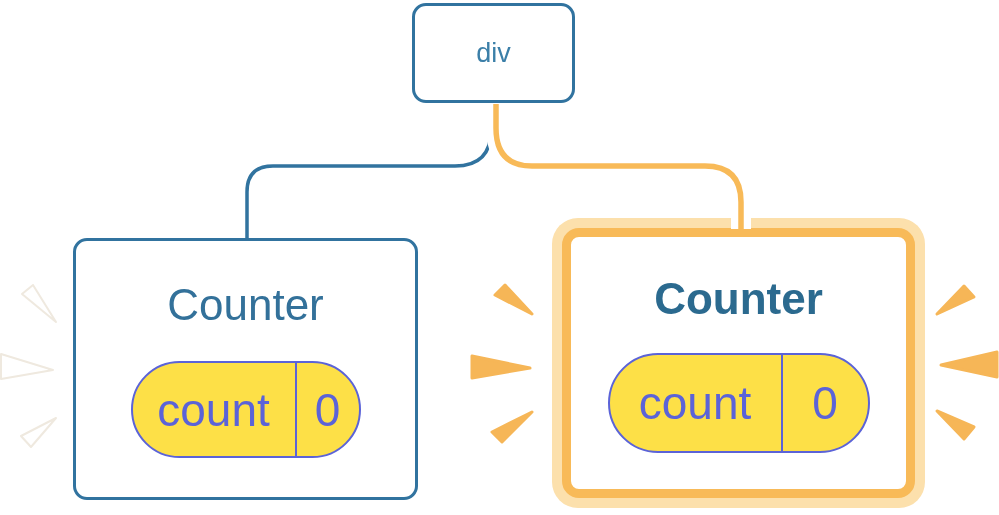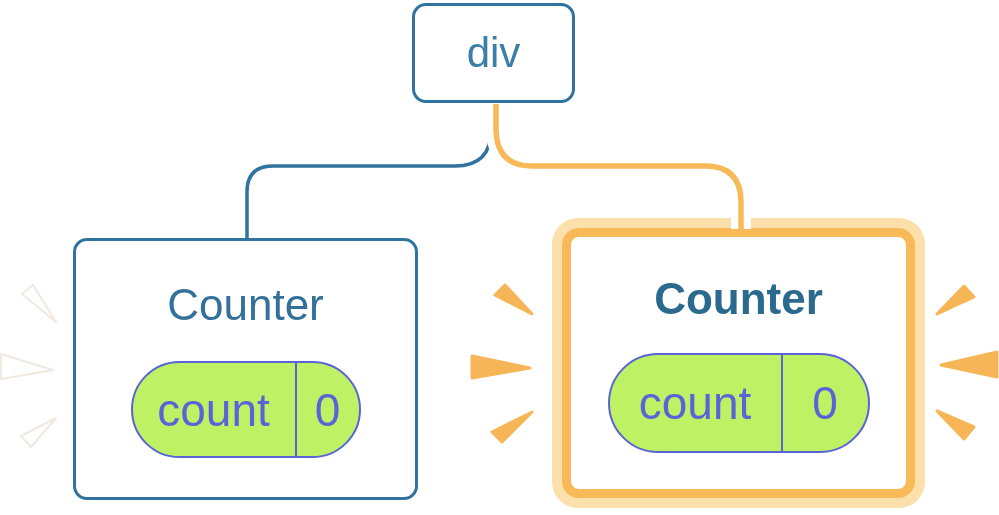--- a/index.html
+++ b/index.html
@@ -25,21 +25,21 @@
   
   .node-div {
     position: absolute;
     left: 412px; top: 3px;
     width: 163px; height: 100px;
     box-sizing: border-box;
     background: #ffffff;
     border: 3.5px solid #31739F;
     border-radius: 14px;
     display: flex; align-items: center; justify-content: center;
-    font-size: 42px; font-weight: 500; color: #3B7FA8;
+    font-size: 27px; font-weight: 500; color: #3B7FA8;
     z-index: 1;
   }
 
   
   .card-left {
     position: absolute;
     left: 73px; top: 238px;
     width: 345px; height: 262px;
     box-sizing: border-box;
     background: #ffffff;
@@ -76,21 +76,21 @@
   .card-right-inner .title {
     font-size: 44px; font-weight: 700; color: #2B6A8F; line-height: 1.1;
   }
 
   
   .pill {
     display: flex;
     box-sizing: border-box;
     border: 2.5px solid #5B63D8;
     border-radius: 60px;
-    background: #bef264;
+    background: #fde047;
     color: #5B63D8;
     overflow: hidden;
     justify-content: center;
   }
   .card-left .pill  { width: 230px; height: 97px;  margin-top: 32px; }
   .card-right-inner .pill { width: 262px; height: 100px; margin-top: 30px; }
 
   .pill .key {
     flex: 1;
     display: flex; align-items: center; justify-content: center;

